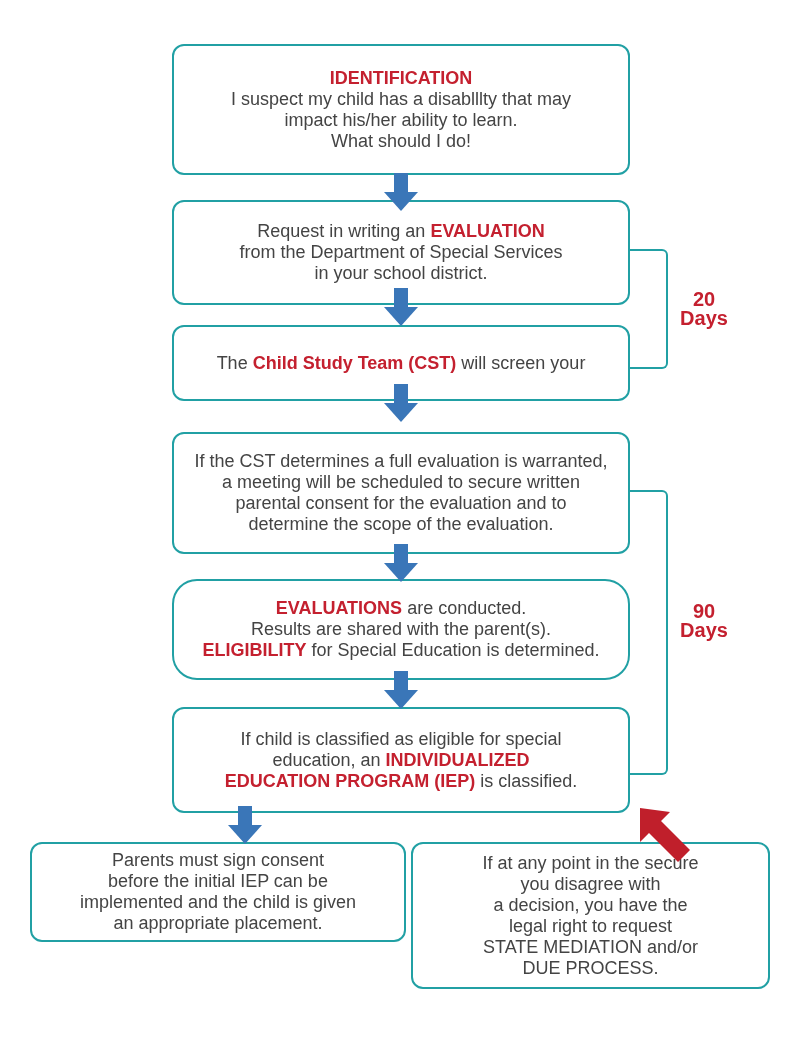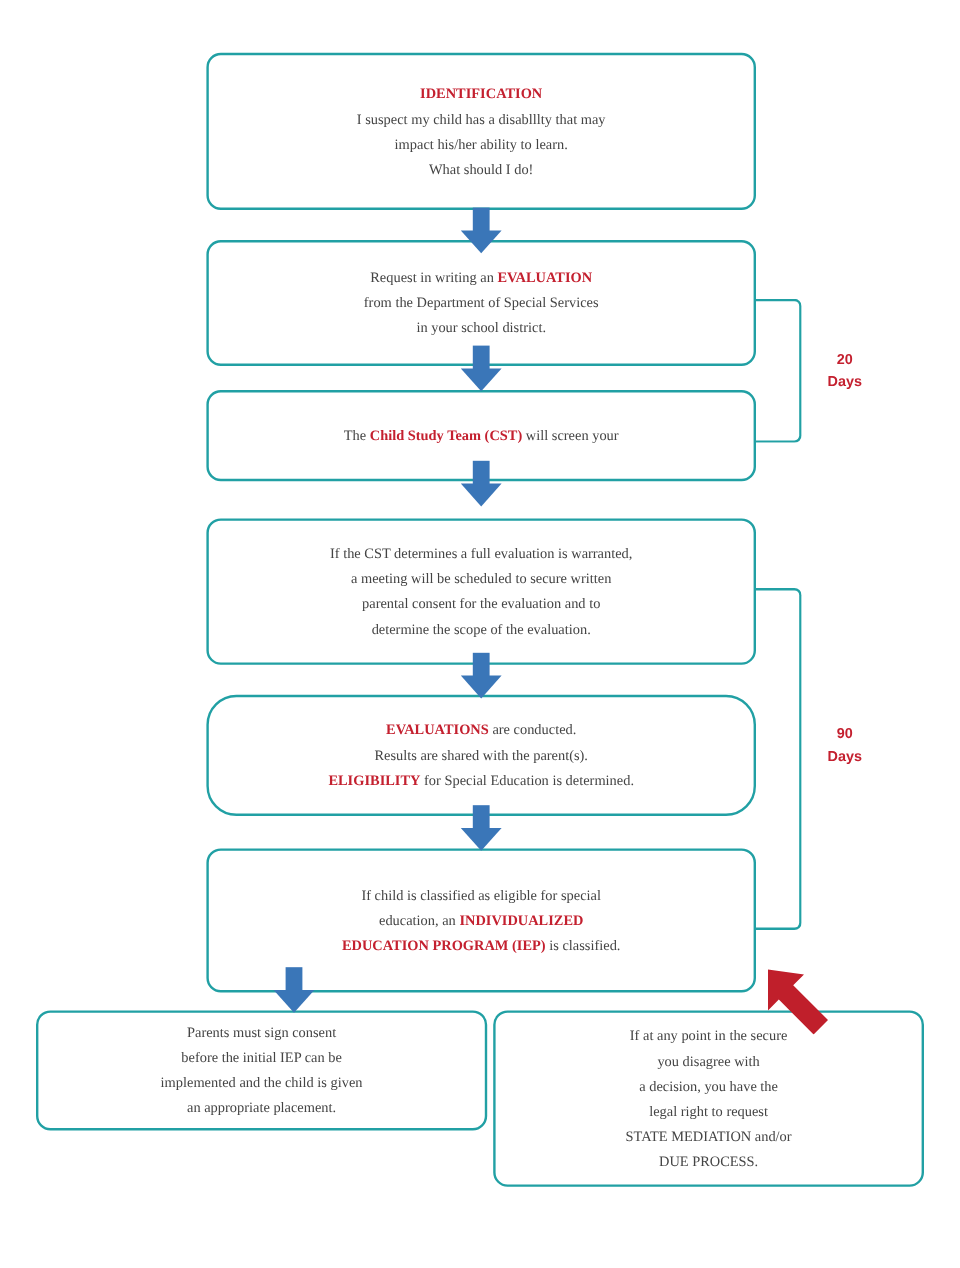--- a/index.html
+++ b/index.html
@@ -21,25 +21,24 @@
   .node {
     position: absolute;
     border: 2px solid #21a0a4;
     border-radius: 12px;
     background: #ffffff;
     display: flex;
     align-items: center;
     justify-content: center;
     text-align: center;
     color: #444444;
-    font-size: 12px;
+    font-size: 18px;
     line-height: 21px;
     padding: 6px 14px;
     z-index: 3;
-    font-family: Liberation Serif, serif;
   }
   .node .txt { width: 100%; }
   .kw {
     color: #c4202f;
     font-weight: bold;
   }
   .ln { display: block; }
 
   
   .arrow-down {
@@ -78,21 +77,21 @@
     position: absolute;
     border: 2px solid #21a0a4;
     border-left: none;
     border-radius: 0 6px 6px 0;
     z-index: 2;
   }
   .bracket-label {
     position: absolute;
     color: #c4202f;
     font-weight: bold;
-    font-size: 12px;
+    font-size: 20px;
     line-height: 19px;
     text-align: center;
     z-index: 5;
   }
 </style>
 </head>
 <body>
 
 <div id="canvas">
 
@@ -154,21 +153,21 @@
       <span class="ln">Results are shared with the parent(s).</span>
       <span class="ln"><span class="kw">ELIGIBILITY</span><span> for Special Education is determined.</span></span>
     </div>
   </div>
 
   <div class="arrow-down" style="left:384px; top:671px;">
     <div class="stem"></div>
     <div class="head"></div>
   </div>
 
-  <div class="node" style="left:172px; top:707px; width:458px; height:120px;">
+  <div class="node" style="left:172px; top:707px; width:458px; height:106px;">
     <div class="txt">
       <span class="ln">If  child is classified as eligible for special</span>
       <span class="ln"><span>education, an </span><span class="kw">INDIVIDUALIZED</span></span>
       <span class="ln"><span class="kw">EDUCATION PROGRAM (IEP)</span><span> is classified.</span></span>
     </div>
   </div>
 
   <div class="arrow-down" style="left:228px; top:806px;">
     <div class="stem"></div>
     <div class="head"></div>

